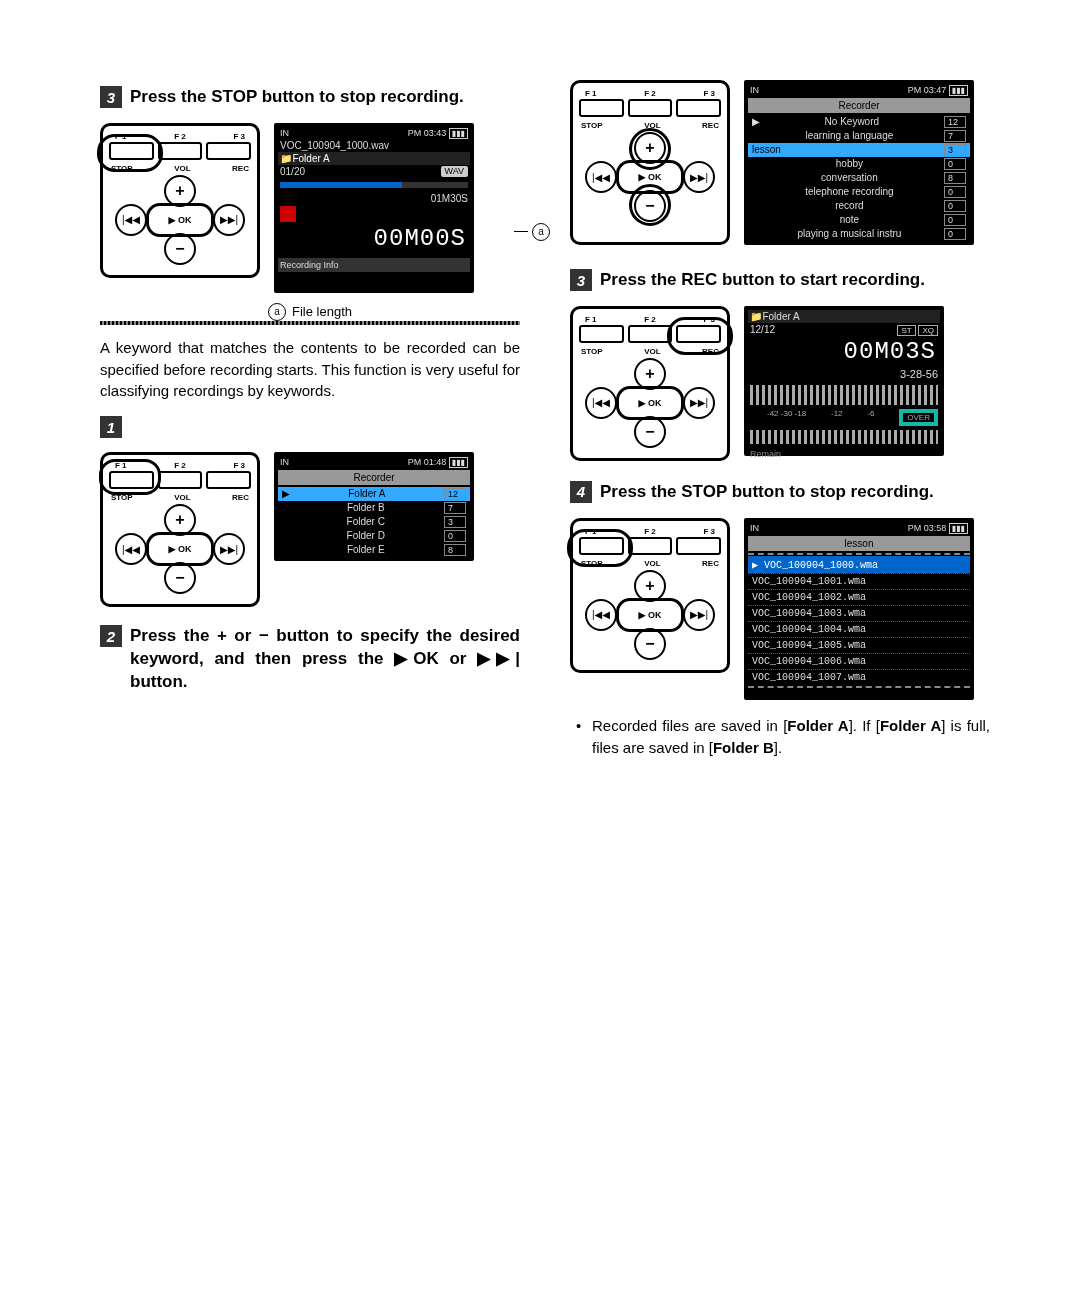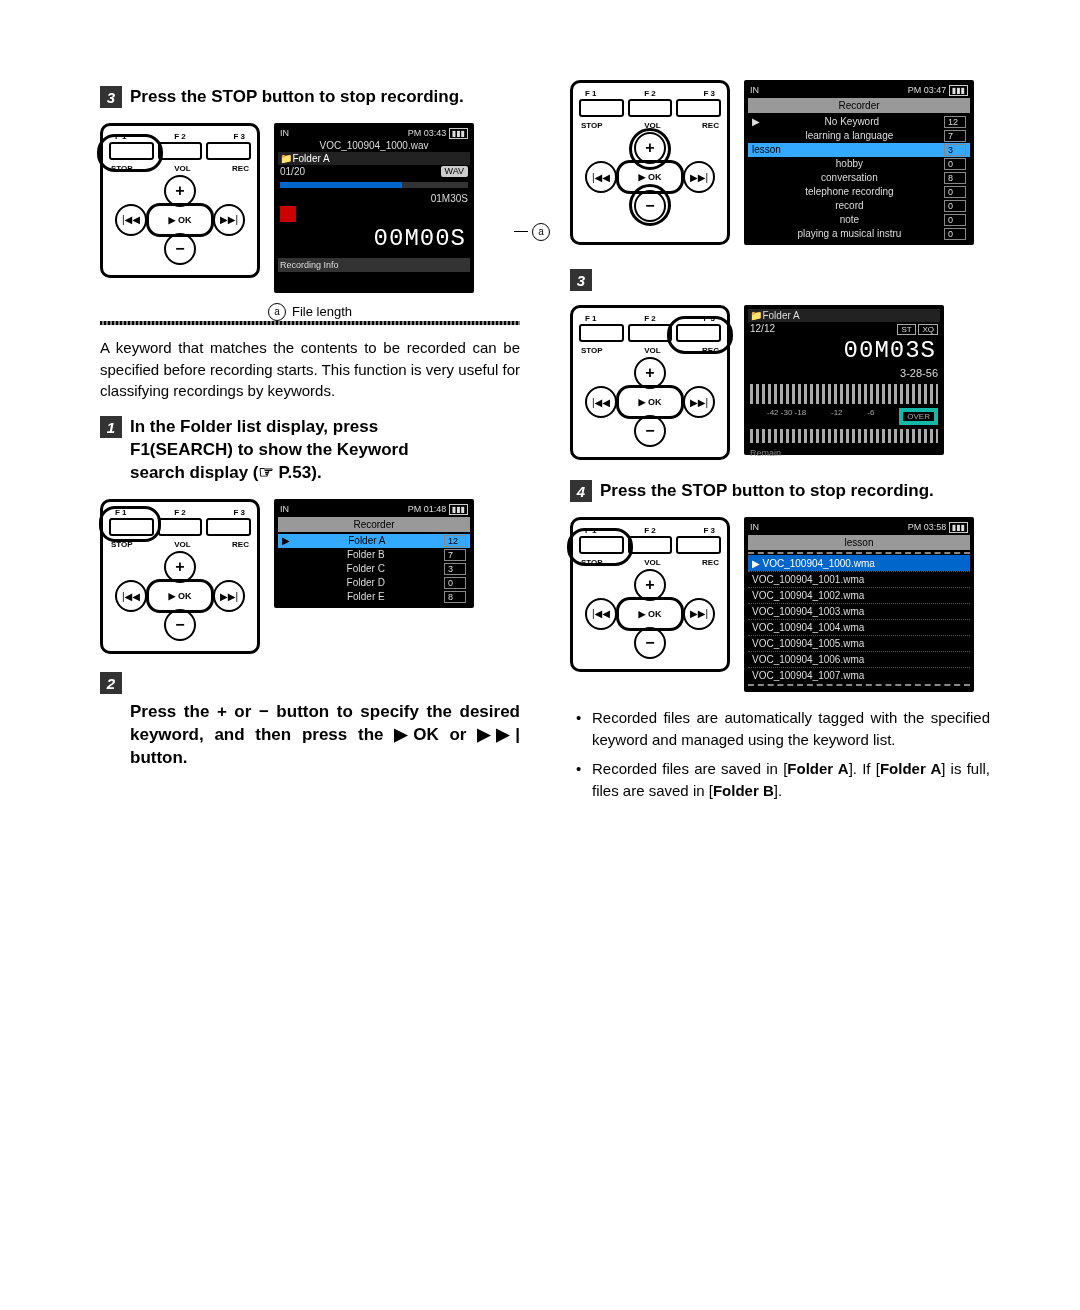--- a/index.html
+++ b/index.html
@@ -219,21 +219,21 @@
             </div>
           <div class="center-pill">▶ OK</div>
         </div>
       </div>
 
       <div class="screen" style="height:170px;">
         <div class="top-bar">
           <span>IN</span>
           <span><span>PM 03:43</span> <span class="batt">▮▮▮</span></span>
         </div>
-        <div class="line" style="text-align:center;">VOC_100904_1000.wav</div>
+        <div class="line" style="">VOC_100904_1000.wav</div>
         <div class="line" style="background:#222;color:#fff;">📁Folder A</div>
         <div class="line" style="display:flex;justify-content:space-between;">
           <span>01/20</span>
           <span style="background:#ccc;color:#000;padding:0 4px;border-radius:2px;font-size:9px;">WAV</span>
         </div>
         <div style="height:6px;background:#333;margin:4px 2px;position:relative;">
           <div style="position:absolute;left:0;top:0;bottom:0;width:65%;background:#06c;"></div>
         </div>
         <div class="line" style="text-align:right;font-size:10px;">01M30S</div>
         <div class="line" style="display:flex;align-items:center;gap:6px;">
@@ -250,25 +250,20 @@
     </div>
     <div class="caption">
       <span class="bubble">a</span><span>File length</span>
     </div>
 
     <div class="hr"></div>
     <p class="body">A keyword that matches the contents to be recorded can be specified before recording starts. This function is very useful for classifying recordings by keywords.</p>
 
     <div class="step">
       <span class="step-num">1</span>
-      <span class="step-text">
-        <span>In the Folder list display, press</span><br>
-        <span>F1(SEARCH) to show the Keyword</span><br>
-        <span>search display (☞ P.53).</span>
-      </span>
     </div>
 
     <div class="img-row">
       <div class="device">
         <div class="frow">
           <span>F 1</span>
           <span>F 2</span>
           <span>F 3</span>
         </div>
         <div class="fbtns">
@@ -310,21 +305,21 @@
             <div class="list-row">&nbsp;&nbsp;<span>Folder B</span><span class="cnt">7</span></div>
             <div class="list-row">&nbsp;&nbsp;<span>Folder C</span><span class="cnt">3</span></div>
             <div class="list-row">&nbsp;&nbsp;<span>Folder D</span><span class="cnt">0</span></div>
             <div class="list-row">&nbsp;&nbsp;<span>Folder E</span><span class="cnt">8</span></div>
           </div>
       </div>
     </div>
 
     <div class="step" style="margin-top:18px;">
       <span class="step-num">2</span>
-      <span class="step-text" style="text-align:justify;margin-top:29px;">Press the + or − button to specify the desired keyword, and then press the ▶OK or ▶▶| button.</span>
+      <span class="step-text" style="text-align:justify;">Press the + or − button to specify the desired keyword, and then press the ▶OK or ▶▶| button.</span>
     </div>
   </div>
 
   <div class="col">
 
     <div class="col-right-group1">
       <div class="device">
         <div class="frow">
           <span>F 1</span>
           <span>F 2</span>
@@ -377,20 +372,23 @@
             <div class="list-row">&nbsp;<span>telephone recording</span><span class="cnt">0</span></div>
             <div class="list-row">&nbsp;<span>record</span><span class="cnt">0</span></div>
             <div class="list-row">&nbsp;<span>note</span><span class="cnt">0</span></div>
             <div class="list-row">&nbsp;<span>playing a musical instru</span><span class="cnt">0</span></div>
           </div>
       </div>
     </div>
 
     <div class="step" style="margin-top:24px;">
       <span class="step-num">3</span>
+      <span class="step-text">
+        <span>Press the </span><span>REC</span><span> button to start recording.</span>
+      </span>
     </div>
 
     <div class="img-row">
       <div class="device">
         <div class="frow">
           <span>F 1</span>
           <span>F 2</span>
           <span>F 3</span>
         </div>
         <div class="fbtns">
@@ -482,35 +480,34 @@
           <div class="center-pill">▶ OK</div>
         </div>
       </div>
 
       <div class="screen screen-wide">
         <div class="top-bar">
           <span>IN</span>
           <span><span>PM 03:58</span> <span class="batt">▮▮▮</span></span>
         </div>
         <div class="title-strip">lesson</div>
-        <div style="border-top:2px dashed #888;border-bottom:2px dashed #888;padding:1px 0;margin-bottom:2px;">
+        <div style="border-top:2px dashed #888;border-bottom:2px dashed #888;padding:1px 0;margin-bottom:8px;font-family:Liberation Mono, monospace;">
           <div id="file-list">
               <div class="file-list-row sel">▶ VOC_100904_1000.wma</div>
               <div class="file-list-row">  VOC_100904_1001.wma</div>
               <div class="file-list-row">  VOC_100904_1002.wma</div>
               <div class="file-list-row">  VOC_100904_1003.wma</div>
               <div class="file-list-row">  VOC_100904_1004.wma</div>
               <div class="file-list-row">  VOC_100904_1005.wma</div>
               <div class="file-list-row">  VOC_100904_1006.wma</div>
               <div class="file-list-row">  VOC_100904_1007.wma</div>
             </div>
         </div>
       </div>
     </div>
 
     <ul class="bullets">
-      <li>Recorded files are automatically tagged with the specified keyword and managed using the keyword list.</li>
       <li>
         <span>Recorded files are saved in [</span><b>Folder A</b><span>]. If [</span><b>Folder A</b><span>] is full, files are saved in [</span><b>Folder B</b><span>].</span>
       </li>
     </ul>
   </div>
 </div>
 
 </body></html>

